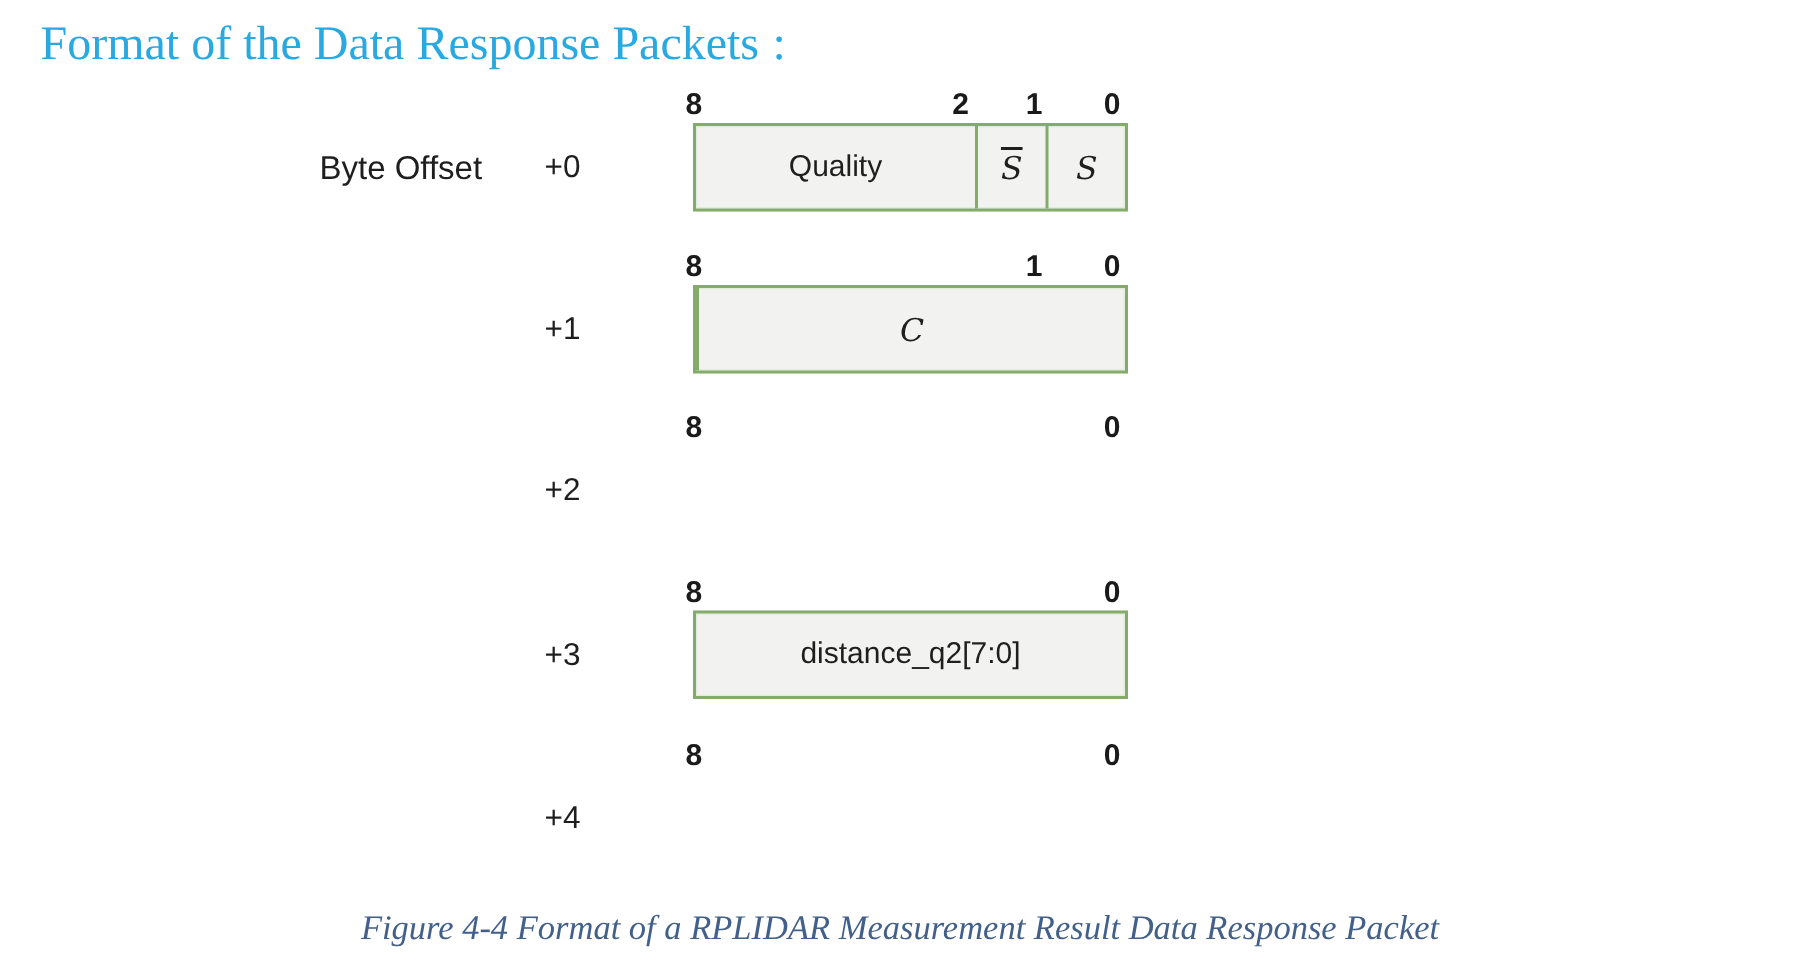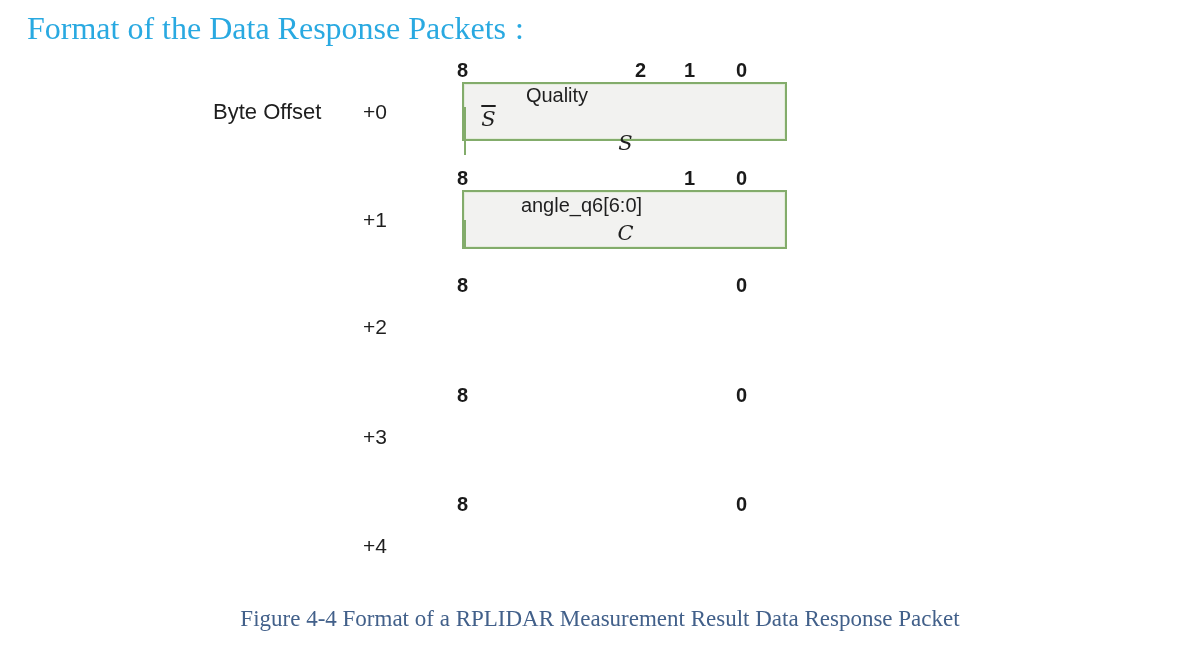--- a/index.html
+++ b/index.html
@@ -40,26 +40,25 @@
   .bit {
     position:absolute; bottom:0;
     font-size:20px; font-weight:600; color:#1a1a1a; line-height:1;
   }
   .bl   { left:-5px; }
   .r0   { right:0px; }
   .r52  { right:52px; }
   .r101 { right:101px; }
 
   .fieldbox {
-    position:absolute; left:462px; top:0; width:325px; height:59px;
+    position:absolute; left:462px; top:0; width:290px; height:59px;
     display:flex;
     border:2px solid #83AC6B;
     background:#F2F2F0;
     box-shadow: inset 0 0 0 1px #e3ecdb;
-    flex-direction: column;
   }
   .cell {
     display:flex; align-items:center; justify-content:center;
     height:100%;
     font-size:20px; color:#1f1f1f;
     white-space:nowrap;
   }
   .cell.divl { border-left:2px solid #83AC6B; }
   .cell.grow { flex:1 1 auto; }
   .w186 { width:186px; }
@@ -69,20 +68,21 @@
     font-family:"DejaVu Serif", serif;
     font-style:italic; font-size:21px;
   }
   .ovl { text-decoration:overline; }
 
   
   .caption {
     position:absolute; left:0; top:606px; width:1200px;
     text-align:center;
     font-family:"Liberation Serif", serif;
+    font-style:italic;
     font-size:23px; color:#42608A;
   }
 </style>
 </head>
 <body>
 
 <div class="page">
 
   <div class="title">
     <span>Format of the Data Response Packets</span><span class="colon">:</span>
@@ -106,39 +106,41 @@
   </div>
 
   <div class="prow" style="top:190px">
     <div class="offset">+1</div>
     <div class="bits">
       <span class="bit bl">8</span>
       <span class="bit r52">1</span>
       <span class="bit r0">0</span>
     </div>
     <div class="fieldbox">
-      <div class="cell w235">angle_q6[6:0]</div>
       <div class="cell grow divl ital">C</div>
     </div>
   </div>
 
   <div class="prow" style="top:297px">
     <div class="offset">+2</div>
     <div class="bits">
       <span class="bit bl">8</span>
       <span class="bit r0">0</span>
     </div>
   </div>
 
   <div class="prow" style="top:407px">
     <div class="offset">+3</div>
     <div class="bits">
       <span class="bit bl">8</span>
       <span class="bit r0">0</span>
     </div>
+    <div class="fieldbox">
+      <div class="cell grow">distance_q2[7:0]</div>
+    </div>
   </div>
 
   <div class="prow" style="top:516px">
     <div class="offset">+4</div>
     <div class="bits">
       <span class="bit bl">8</span>
       <span class="bit r0">0</span>
     </div>
   </div>
 

